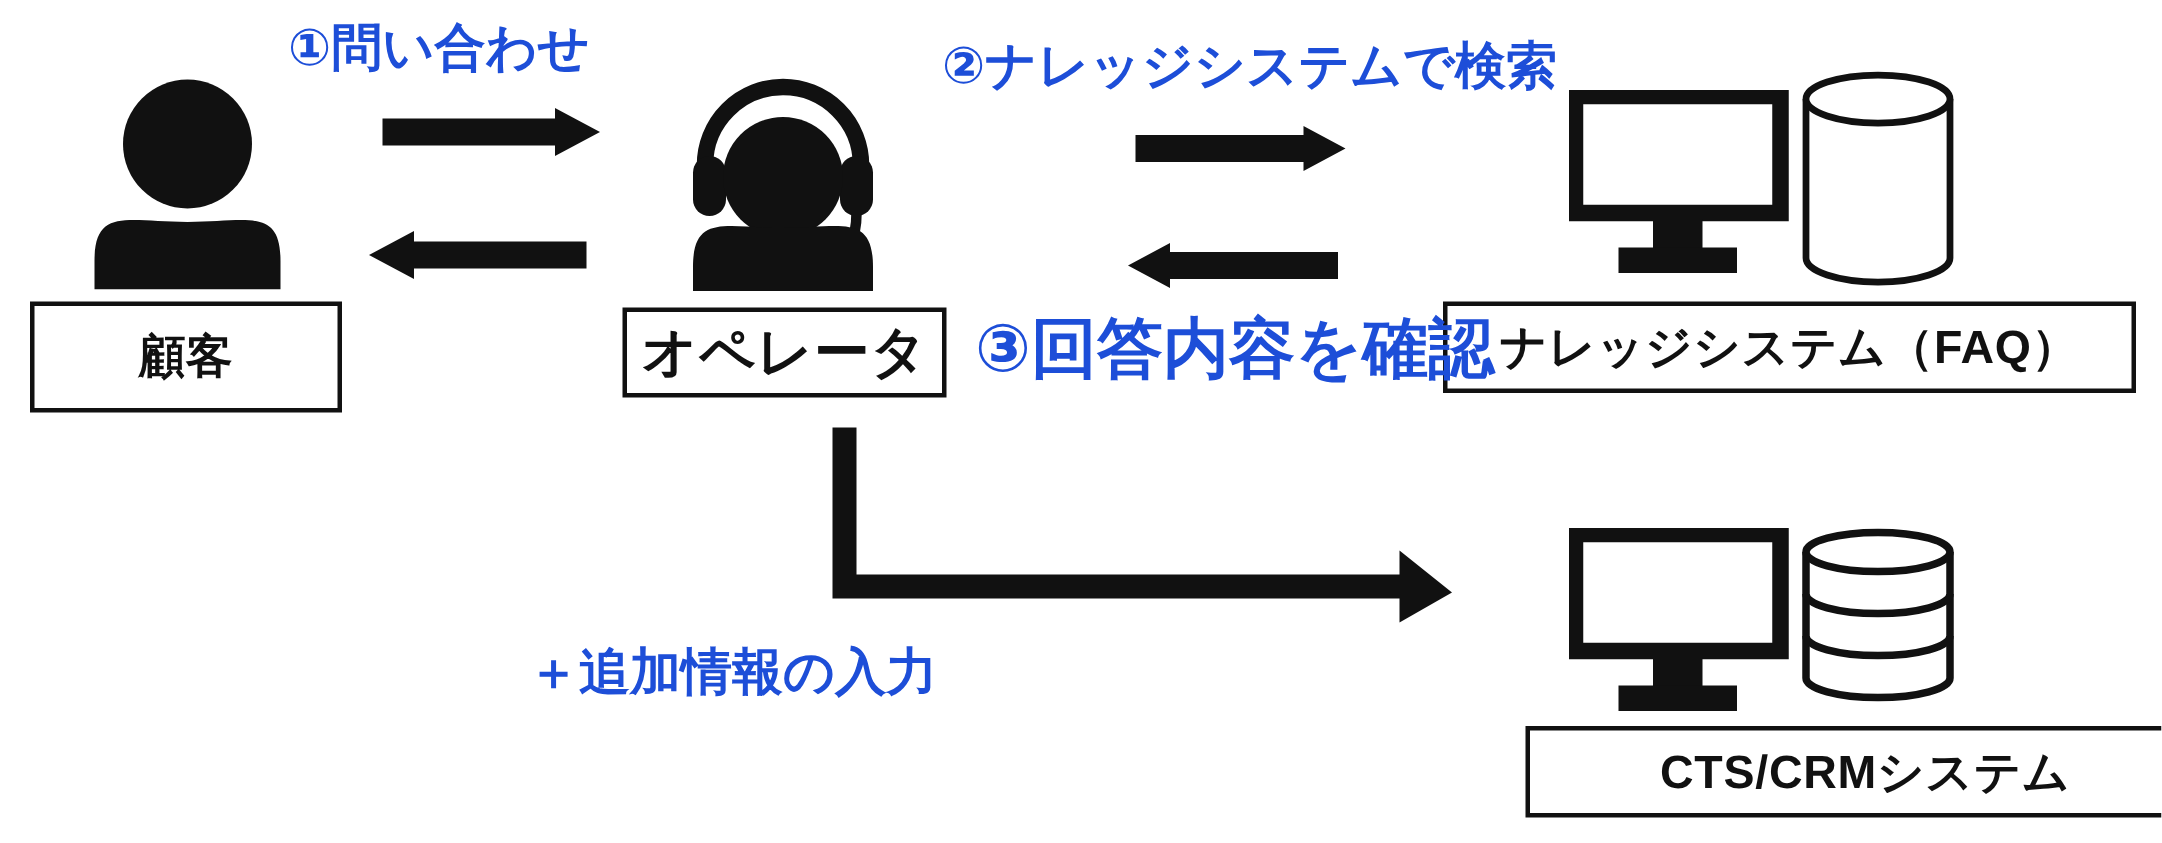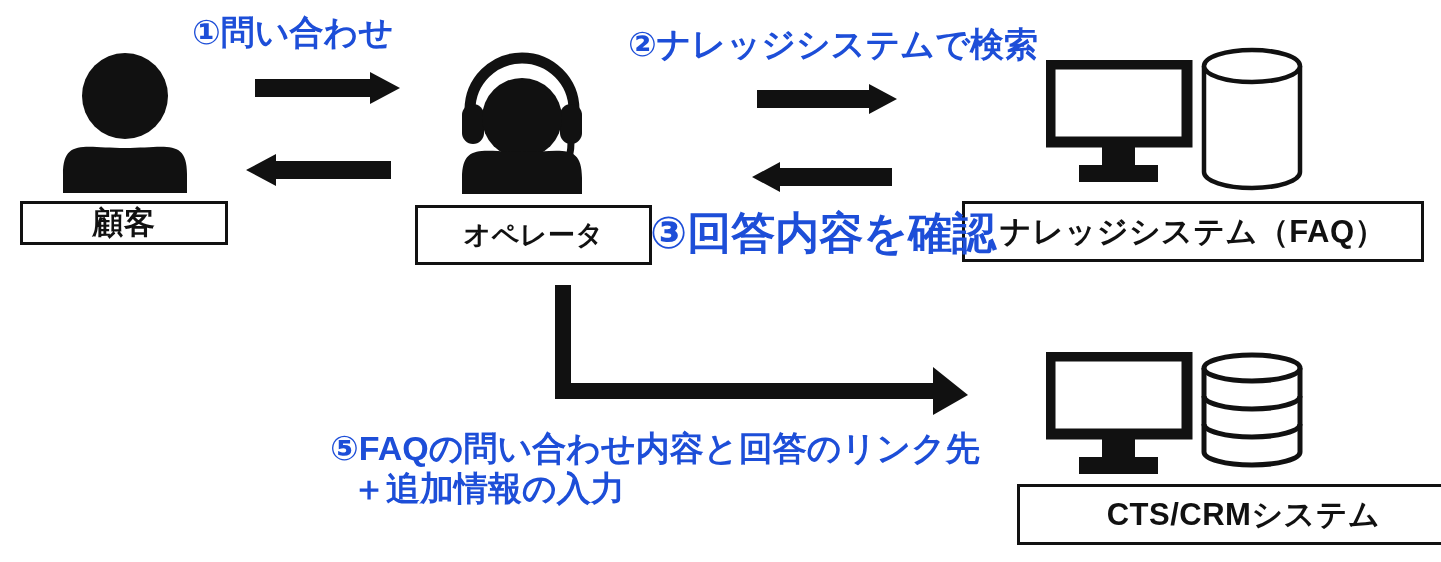--- a/index.html
+++ b/index.html
@@ -52,41 +52,41 @@
 <body>
 
 <div id="canvas">
 
   <div class="abs" style="left:55px; top:48px; width:140px; height:145px;">
     <svg class="person-svg" width="140" height="145" viewBox="0 0 140 145" aria-hidden="true">
       <circle cx="70" cy="48" r="43" fill="#111111"></circle>
       <path d="M8 145 L8 126 C8 90 30 100 70 100 C110 100 132 90 132 126 L132 145 Z" fill="#111111"></path>
     </svg>
   </div>
-  <div class="node-box abs" style="left:20px; top:201px; width:208px; height:44px; font-size:31px;">
+  <div class="node-box abs" style="left:20px; top:201px; width:208px; height:74px; font-size:31px;">
     <span>顧客</span>
   </div>
 
   <div class="abs" style="left:452px; top:42px; width:140px; height:152px;">
     <svg class="person-svg" width="140" height="152" viewBox="0 0 140 152" aria-hidden="true">
 
       <path d="M18 68 A52 52 0 0 1 122 68" fill="none" stroke="#111111" stroke-width="11"></path>
 
       <rect x="10" y="62" width="22" height="40" rx="11" fill="#111111"></rect>
       <rect x="108" y="62" width="22" height="40" rx="11" fill="#111111"></rect>
 
       <circle cx="70" cy="76" r="40" fill="#111111"></circle>
 
       <path d="M119 100 C119 120 112 126 104 132" fill="none" stroke="#111111" stroke-width="7"></path>
       <circle cx="101" cy="134" r="7.5" fill="#111111"></circle>
 
       <path d="M10 152 L10 136 C10 100 32 110 70 110 C108 110 130 100 130 136 L130 152 Z" fill="#111111"></path>
     </svg>
   </div>
-  <div class="node-box abs" style="left:415px; top:205px; width:237px; height:60px; font-size:27px;text-align:right;">
+  <div class="node-box abs" style="left:415px; top:205px; width:216px; height:60px; font-size:37px;text-align:right;">
     <span>オペレータ</span>
   </div>
 
   <div class="abs" style="left:1046px; top:60px; width:148px; height:130px;">
     <svg class="db-svg" width="148" height="130" viewBox="0 0 148 130" aria-hidden="true">
       <rect x="4" y="4" width="137" height="78" fill="none" stroke="#111111" stroke-width="11"></rect>
       <rect x="56" y="86" width="33" height="22" fill="#111111"></rect>
       <rect x="33" y="105" width="79" height="17" fill="#111111"></rect>
     </svg>
   </div>
@@ -155,17 +155,16 @@
   <div class="caption abs" style="left:650px; top:207px; font-size:44px;">
     <span>③回答内容を確認</span>
   </div>
 
   <div class="abs" style="left:548px; top:285px; width:420px; height:130px;">
     <svg class="arrow-svg" width="420" height="130" viewBox="0 0 420 130" aria-hidden="true">
       <path d="M7 0 L23 0 L23 98 L385 98 L385 82 L420 110 L385 130 L385 114 L7 114 Z" fill="#111111"></path>
     </svg>
   </div>
   <div class="caption abs" style="left:330px; top:428px; font-size:34px;">
-    <div>⑤FAQの問い合わせ内容と回答のリンク先</div>
     <div style="padding-left:22px;">＋追加情報の入力</div>
   </div>
 
 </div>
 
 </body></html>

